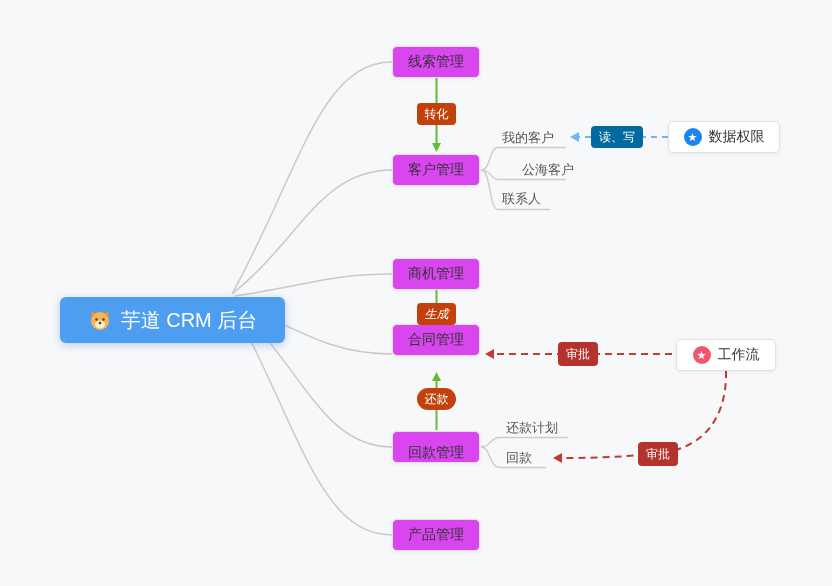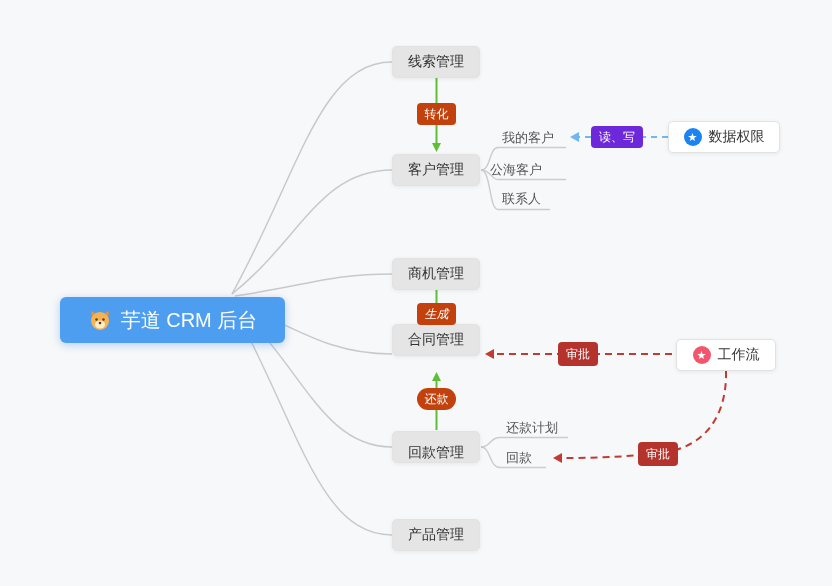--- a/index.html
+++ b/index.html
@@ -8,21 +8,21 @@
     width: 832px;
     height: 586px;
     background: #f7f8f9;
     font-family: "Liberation Sans", "DejaVu Sans", sans-serif;
     overflow: hidden;
   }
   .edges { position: absolute; left:0; top:0; pointer-events: none; }
 
   .node {
     position: absolute;
-    background: #e5e5e5;
+    background: #d946ef;
     border: 1px solid #e2e2e2;
     border-radius: 5px;
     box-shadow: 0 1px 4px rgba(0,0,0,.07);
     display: flex;
     align-items: center;
     justify-content: center;
     font-size: 14px;
     color: #333;
     cursor: pointer;
     box-sizing: border-box;
@@ -60,21 +60,21 @@
     color: #fff;
     font-size: 12px;
     border-radius: 4px;
     display: flex;
     align-items: center;
     justify-content: center;
     white-space: nowrap;
     box-sizing: border-box;
   }
   .badge-green { background: #c2410c; }
-  .badge-blue  { background: #6d28d9; }
+  .badge-blue  { background: #0369a1; }
   .badge-red   { background: #b5332d; }
 
   .side-node {
     position: absolute;
     background: #fff;
     border: 1px solid #e2e2e2;
     border-radius: 5px;
     box-shadow: 0 1px 4px rgba(0,0,0,.07);
     height: 32px;
     display: flex;
@@ -181,21 +181,21 @@
       <span>合同管理</span>
     </div>
   <div class="node main-node" style="top:431px;align-items:flex-end;">
       <span>回款管理</span>
     </div>
   <div class="node main-node" style="top:519px;">
       <span>产品管理</span>
     </div>
 
   <div class="child-label" style="left:502px; top:129px;">我的客户</div>
-  <div class="child-label" style="left:490px; top:161px;">公海客户</div>
+  <div class="child-label" style="left:522px; top:161px;">公海客户</div>
   <div class="child-label" style="left:502px; top:190px;">联系人</div>
 
   <div class="child-label" style="left:506px; top:419px;">还款计划</div>
   <div class="child-label" style="left:506px; top:449px;">回款</div>
 
   <div class="badge badge-green" style="left:417px; top:103px; width:39px; height:22px;">转化</div>
   <div class="badge badge-green" style="left:417px; top:303px; width:39px; height:22px;font-style:italic;">生成</div>
   <div class="badge badge-green" style="left:417px; top:388px; width:39px; height:22px;border-radius:11px;">还款</div>
   <div class="badge badge-blue" style="left:591px; top:126px; width:52px; height:22px;">读、写</div>
   <div class="badge badge-red" style="left:558px; top:342px; width:40px; height:24px;">审批</div>

